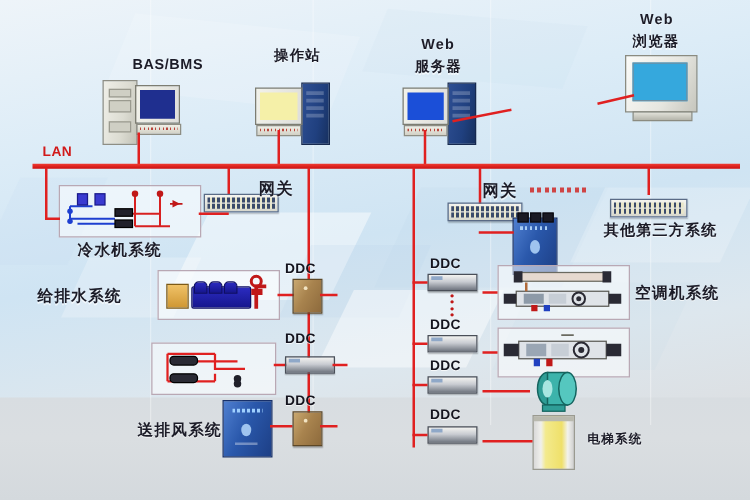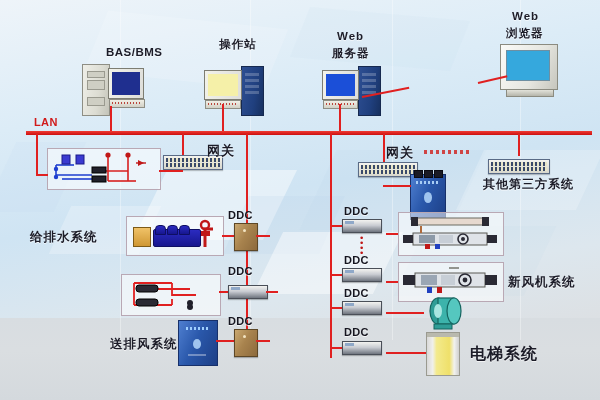--- a/index.html
+++ b/index.html
@@ -248,20 +248,21 @@
       <rect x="44" y="18" width="14" height="6" fill="#20202a" stroke="#000"></rect>
       <rect x="44" y="27" width="14" height="6" fill="#20202a" stroke="#000"></rect>
       <circle cx="60" cy="6" r="2.6" fill="#c01818"></circle>
         <circle cx="80" cy="6" r="2.6" fill="#c01818"></circle>
       <circle cx="8" cy="20" r="2.2" fill="#1e3fd0"></circle>
         <circle cx="8" cy="28" r="2.2" fill="#1e3fd0"></circle>
       <path d="M88 14 L98 14" stroke="#c01818" stroke-width="1.4"></path>
       <polygon points="90,11 96,14 90,17" fill="#c01818"></polygon>
     </svg>
   </div>
+  <div class="cn" style="left:62px;top:192px;font-size:12.5px;">冷水机系统</div>
   <div class="ln lnh" style="left:36px;top:174px;width:12px;"></div>
   <div class="ln lnh" style="left:159px;top:170px;width:24px;"></div>
 
   <div class="eqbox" style="left:126px;top:216px;width:96px;height:38px;">
     <div class="ctrlbox" style="left:6px;top:10px;width:16px;height:18px;"></div>
     <div class="pump" style="left:26px;top:12px;width:46px;height:16px;border-radius:2px;"></div>
     <div class="pump" style="left:28px;top:8px;width:9px;height:8px;border-radius:4px 4px 0 0;"></div>
     <div class="pump" style="left:40px;top:8px;width:9px;height:8px;border-radius:4px 4px 0 0;"></div>
     <div class="pump" style="left:52px;top:8px;width:9px;height:8px;border-radius:4px 4px 0 0;"></div>
     <svg style="position:absolute;left:70px;top:2px;" width="22" height="30" viewBox="0 0 22 30">
@@ -332,54 +333,54 @@
       <rect x="40" y="22" width="14" height="8" fill="#c7ced6"></rect>
       <circle cx="64" cy="26" r="5" fill="none" stroke="#2a2a34" stroke-width="1.6"></circle>
       <circle cx="64" cy="26" r="2" fill="#2a2a34"></circle>
       <rect x="4" y="22" width="10" height="8" fill="#2a2a34"></rect>
       <rect x="88" y="22" width="10" height="8" fill="#2a2a34"></rect>
       <path d="M22 13 L22 20" stroke="#b06a3a" stroke-width="2"></path>
       <rect x="26" y="31" width="5" height="5" fill="#c01818"></rect>
       <rect x="36" y="31" width="5" height="5" fill="#2040c0"></rect>
     </svg>
   </div>
+  <div class="cn" style="left:508px;top:226px;font-size:12.5px;">空调机系统</div>
   <div class="ln lnh" style="left:386px;top:233px;width:12px;"></div>
 
   <div class="eqbox" style="left:398px;top:262px;width:104px;height:38px;">
     <svg width="102" height="36" viewBox="0 0 102 36">
       <rect x="16" y="10" width="70" height="14" fill="#dfe3e8" stroke="#5a5a55"></rect>
       <rect x="22" y="12" width="16" height="10" fill="#9aa6b4"></rect>
       <rect x="42" y="12" width="14" height="10" fill="#c7ced6"></rect>
       <circle cx="66" cy="17" r="6" fill="none" stroke="#2a2a34" stroke-width="1.6"></circle>
       <circle cx="66" cy="17" r="2.4" fill="#2a2a34"></circle>
       <rect x="4" y="12" width="12" height="10" fill="#2a2a34"></rect>
       <rect x="86" y="12" width="12" height="10" fill="#2a2a34"></rect>
       <rect x="28" y="24" width="5" height="6" fill="#2040c0"></rect>
       <rect x="38" y="24" width="5" height="6" fill="#c01818"></rect>
       <path d="M50 5 L60 5" stroke="#6a6a60" stroke-width="1.4"></path>
     </svg>
   </div>
-  <div class="cn" style="left:508px;top:274px;font-size:12.5px;">新风机系统</div>
   <div class="ln lnh" style="left:386px;top:281px;width:12px;"></div>
 
   <div class="fan" style="left:424px;top:296px;">
     <svg width="40" height="36" viewBox="0 0 40 36">
       <ellipse cx="14" cy="15" rx="8" ry="13" fill="#2f9d96" stroke="#14645f" stroke-width="1.2"></ellipse>
       <rect x="14" y="2" width="16" height="26" fill="#3cb3ab" stroke="#14645f" stroke-width="1.2"></rect>
       <ellipse cx="30" cy="15" rx="7" ry="13" fill="#55c7bf" stroke="#14645f" stroke-width="1.2"></ellipse>
       <ellipse cx="14" cy="15" rx="4" ry="7" fill="#a8e6e1"></ellipse>
       <rect x="10" y="28" width="18" height="5" fill="#2f9d96" stroke="#14645f"></rect>
     </svg>
   </div>
   <div class="ln lnh" style="left:386px;top:312px;width:38px;"></div>
 
   <div class="elev" style="left:426px;top:332px;width:32px;height:42px;">
     <div class="top"></div>
   </div>
-  <div class="cn" style="left:470px;top:344px;font-size:16px;">电梯系统</div>
+  <div class="cn" style="left:470px;top:344px;font-size:10px;">电梯系统</div>
   <div class="ln lnh" style="left:386px;top:352px;width:40px;"></div>
 
   <div class="ddc-lbl" style="left:344px;top:205px;">DDC</div>
   <div class="ddc-h" style="left:342px;top:219px;"></div>
   <div class="ln lnh" style="left:330px;top:225px;width:12px;"></div>
   <div class="vdots" style="left:359px;top:236px;">•<br>•<br>•<br>•</div>
 
   <div class="ddc-lbl" style="left:344px;top:254px;">DDC</div>
   <div class="ddc-h" style="left:342px;top:268px;"></div>
   <div class="ln lnh" style="left:330px;top:274px;width:12px;"></div>

